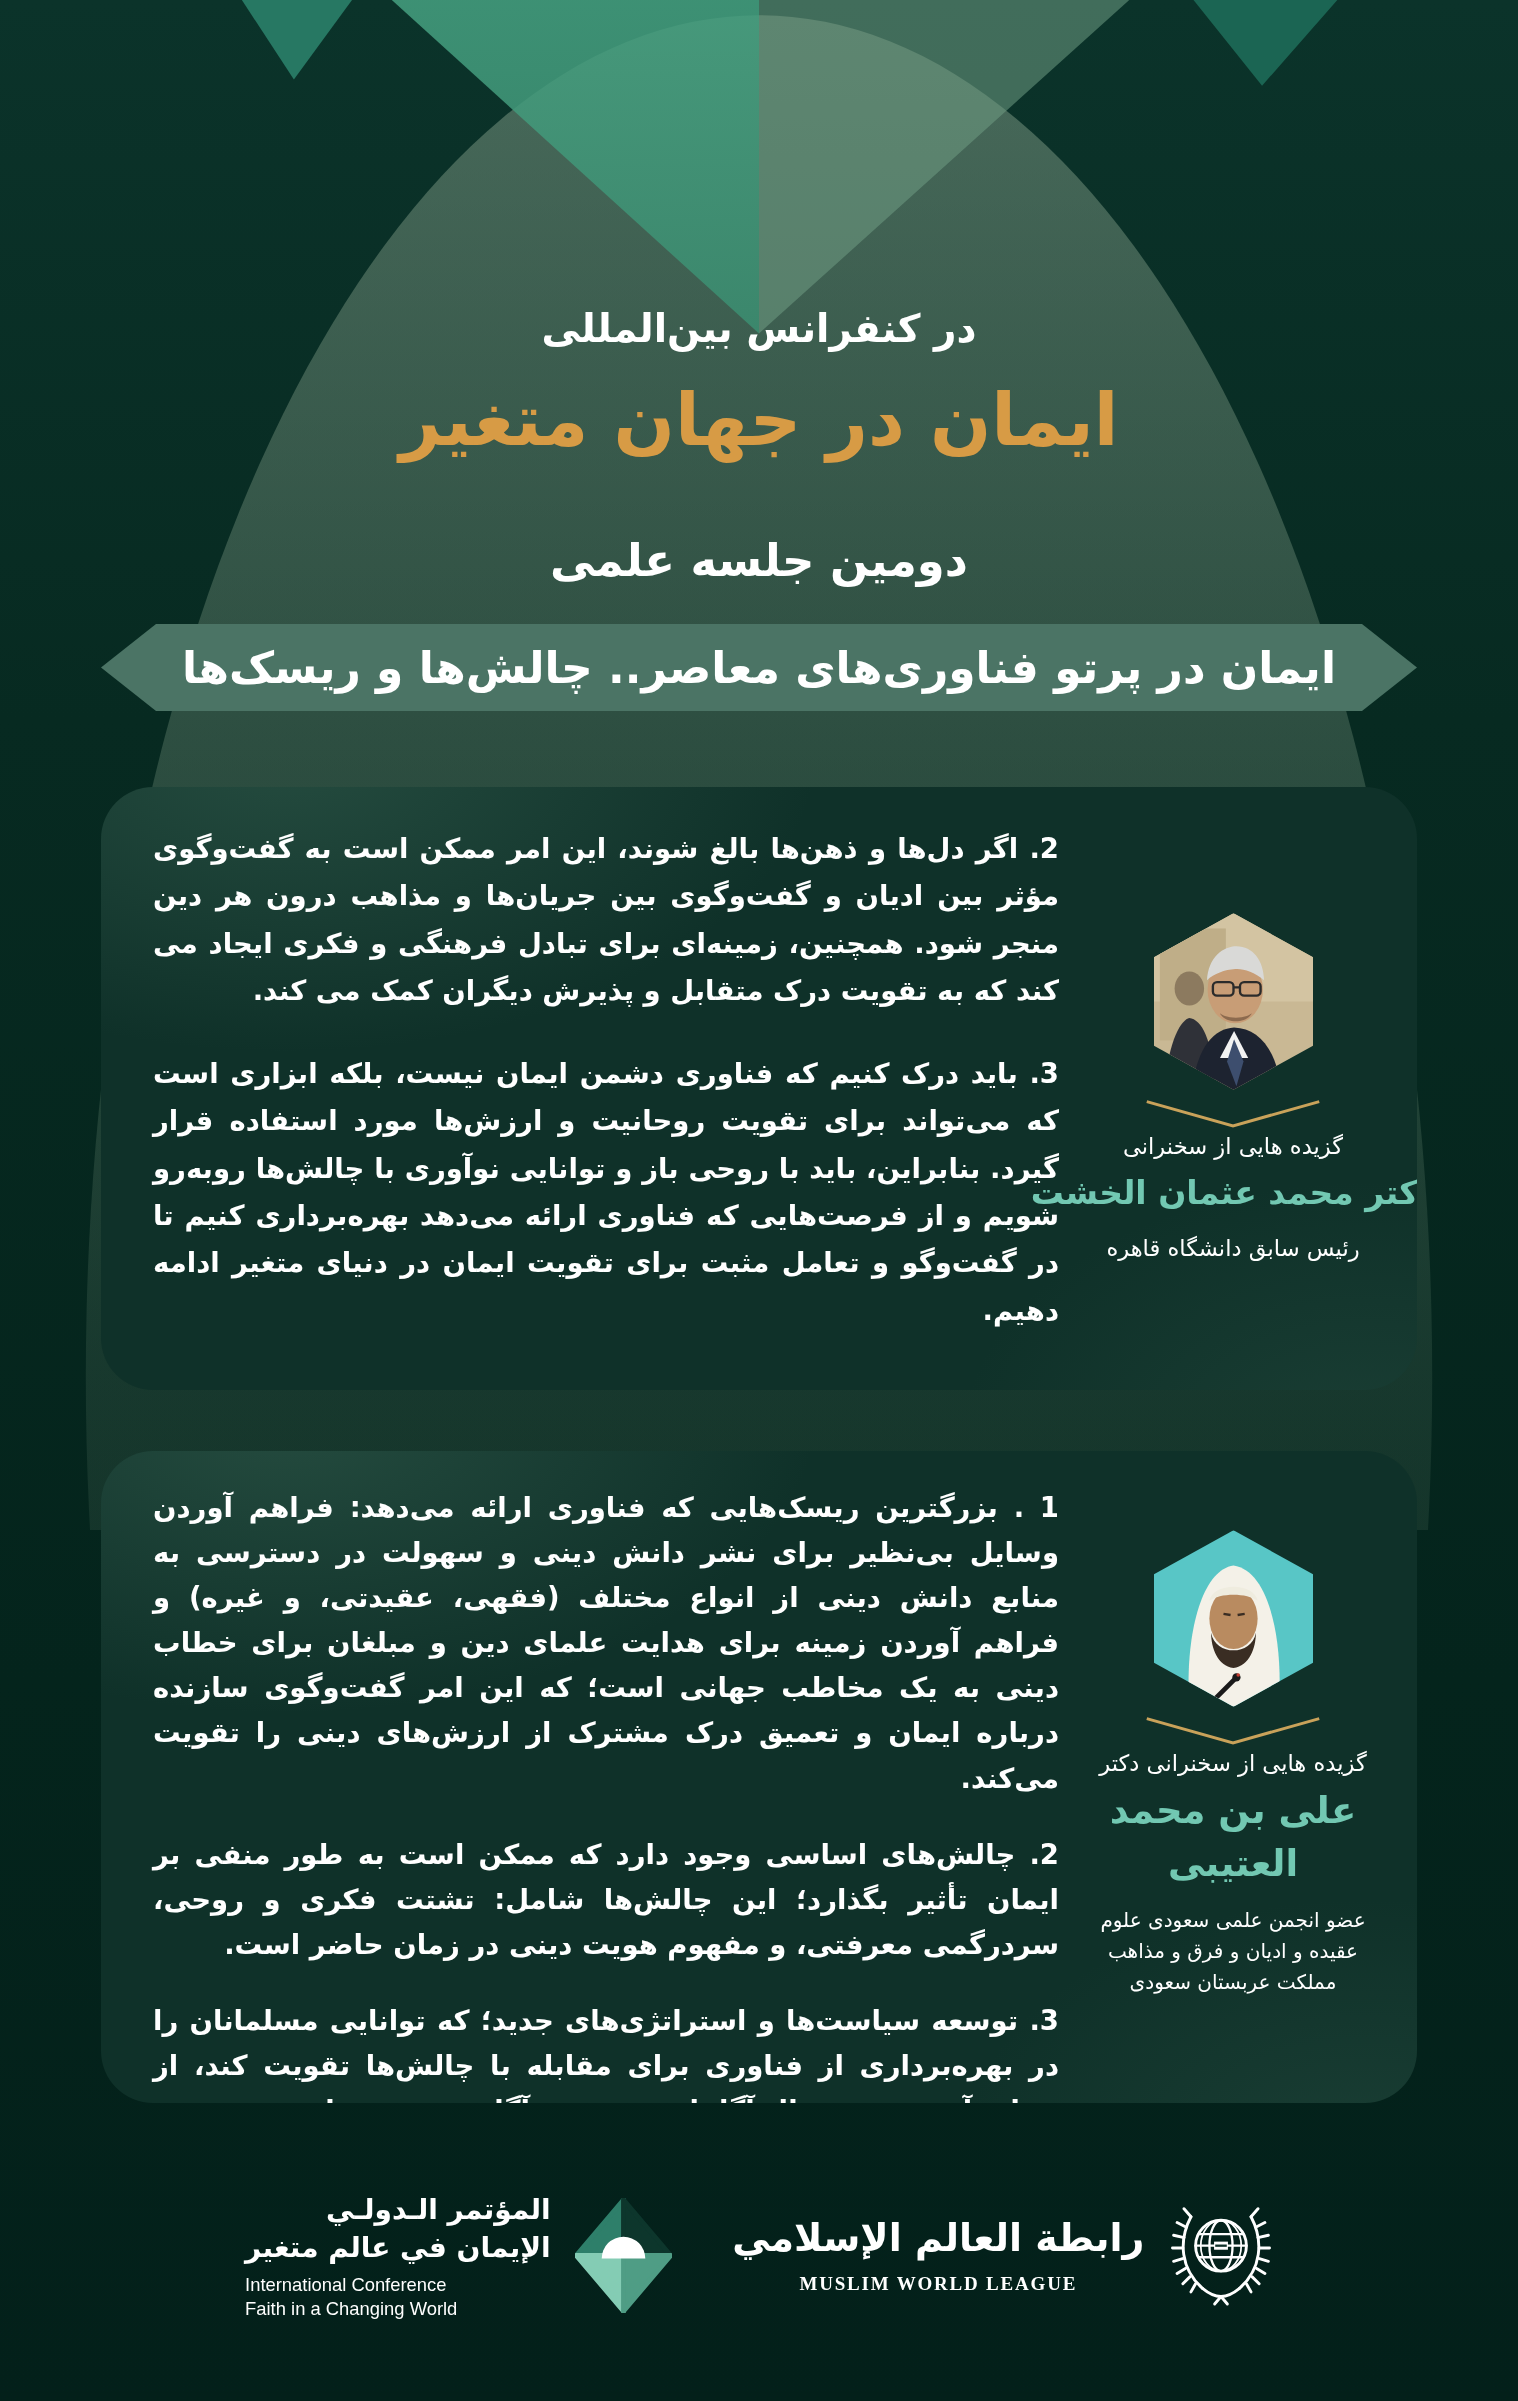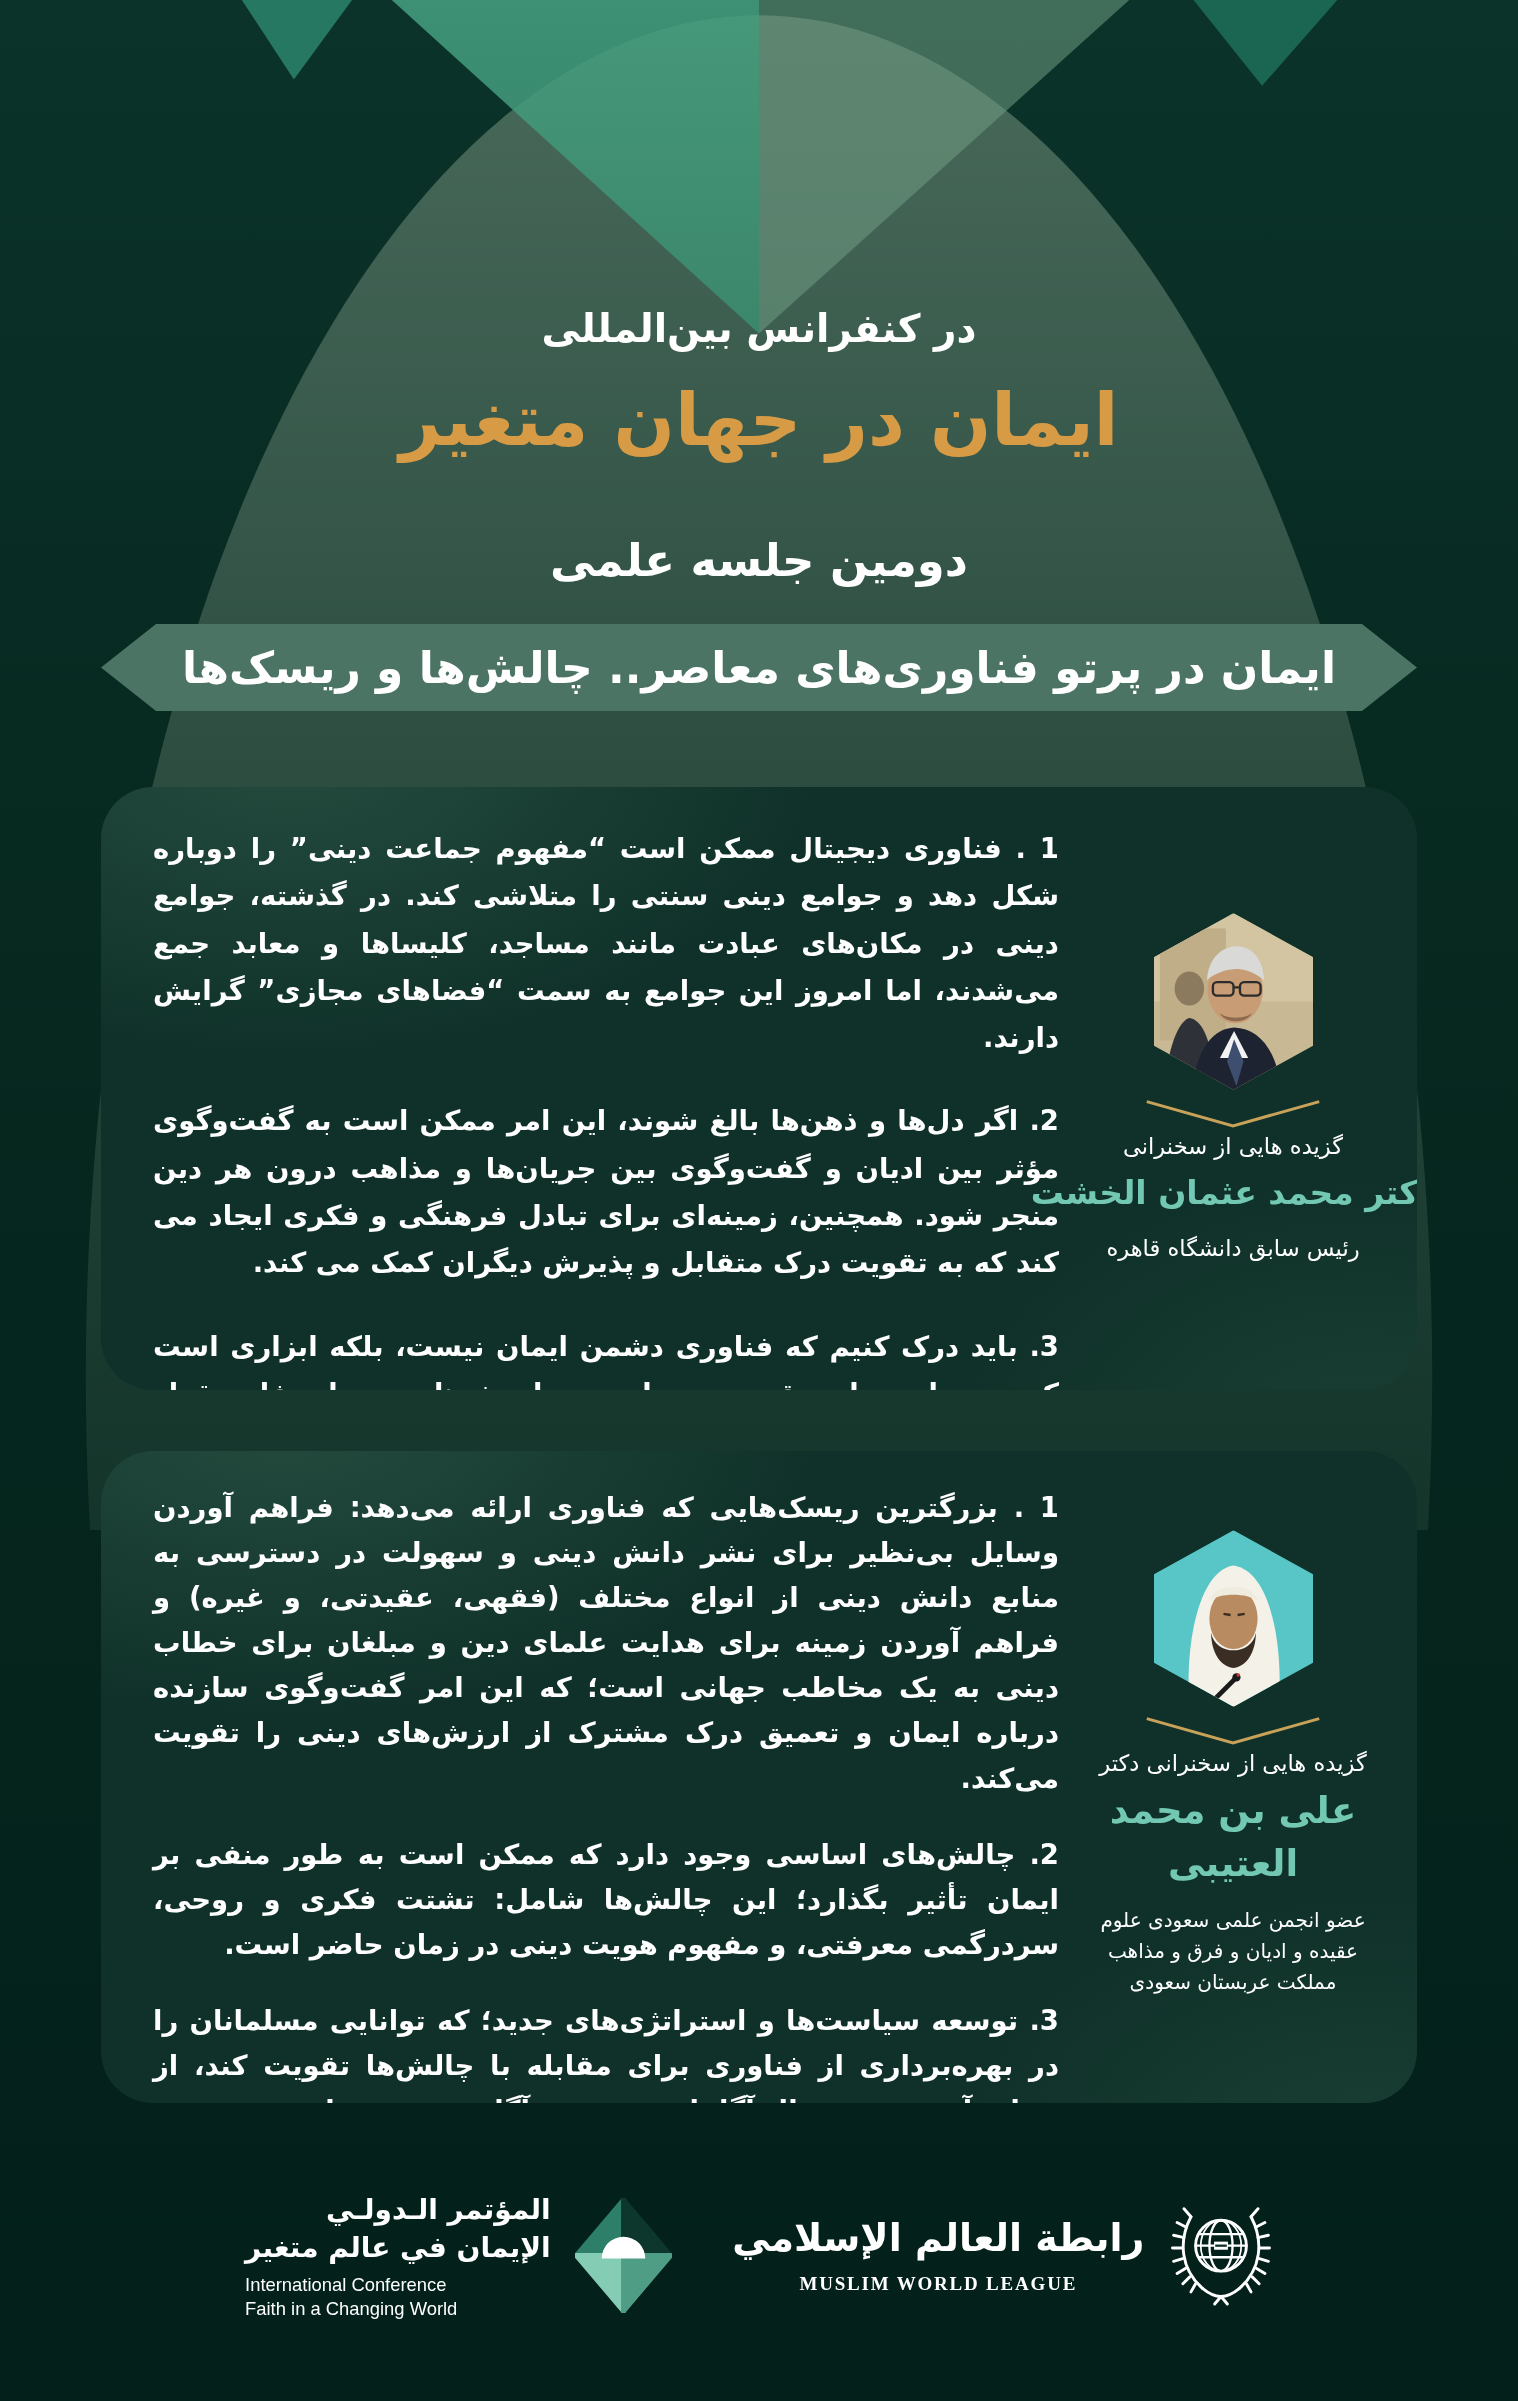--- a/index.html
+++ b/index.html
@@ -131,21 +131,20 @@
   <div class="title-block kicker">در کنفرانس بین‌المللی</div>
   <div class="title-block session">دومین جلسه علمی</div>
   <div class="title-block main-title">ایمان در جهان متغیر</div>
 
   <div class="banner">
     <span>ایمان در پرتو فناوری‌های معاصر.. چالش‌ها و ریسک‌ها</span>
   </div>
 
   <div class="card card1">
     <div class="par-col">
-      <p>1 . فناوری دیجیتال ممکن است “مفهوم جماعت دینی” را دوباره شکل دهد و جوامع دینی سنتی را متلاشی کند. در گذشته، جوامع دینی در مکان‌های عبادت مانند مساجد، کلیساها و معابد جمع می‌شدند، اما امروز این جوامع به سمت “فضاهای مجازی” گرایش دارند.</p>
       <p>2.  اگر دل‌ها و ذهن‌ها بالغ شوند، این امر ممکن است به گفت‌وگوی مؤثر بین ادیان و گفت‌وگوی بین جریان‌ها و مذاهب درون هر دین منجر شود. همچنین، زمینه‌ای برای تبادل فرهنگی و فکری ایجاد می کند که به تقویت درک متقابل و پذیرش دیگران کمک می کند.</p>
       <p>3.  باید درک کنیم که فناوری دشمن ایمان نیست، بلکه ابزاری است که می‌تواند برای تقویت روحانیت و ارزش‌ها مورد استفاده قرار گیرد. بنابراین، باید با روحی باز و توانایی نوآوری با چالش‌ها روبه‌رو شویم و از فرصت‌هایی که فناوری ارائه می‌دهد بهره‌برداری کنیم تا در گفت‌وگو و تعامل مثبت برای تقویت ایمان در دنیای متغیر ادامه دهیم.</p>
     </div>
     <div class="speaker">
       <svg class="hex" viewBox="0 0 270 300" xmlns="http://www.w3.org/2000/svg">
         <defs>
             <clipPath id="hexA">
               <polygon points="135,0 270,75 270,225 135,300 0,225 0,75"></polygon>
             </clipPath>
           </defs>

